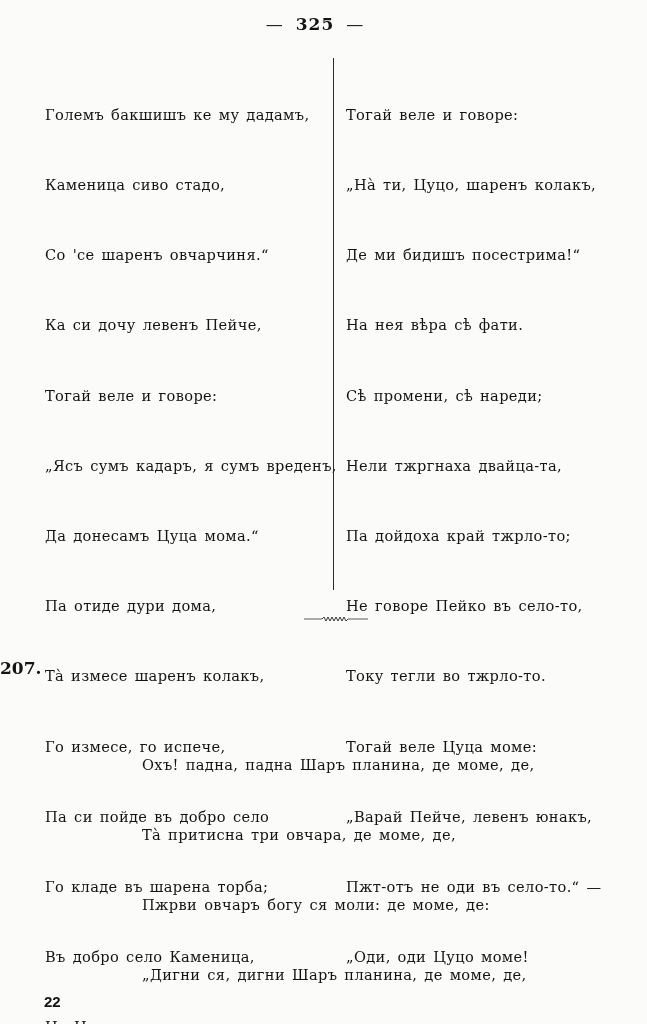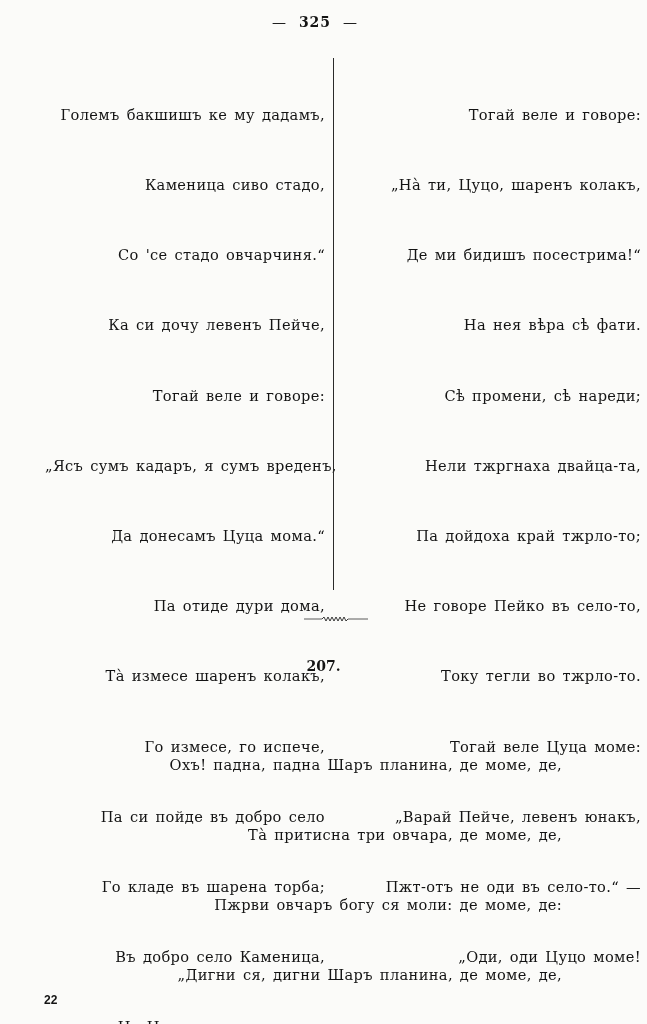--- a/index.html
+++ b/index.html
@@ -4,64 +4,64 @@
 <style>
   html, body { margin: 0; padding: 0; }
   body {
     width: 647px; height: 1024px; overflow: hidden;
     background: #fbfbf9; position: relative;
     font-family: "DejaVu Serif", "Liberation Serif", serif;
     color: #141414;
   }
   .page-header {
     position: absolute; top: 14px; left: 0; width: 630px;
-    text-align: center; font-size: 14px; font-weight: bold;
+    text-align: center; font-size: 17px; font-weight: bold;
     letter-spacing: 1px;
   }
   .page-header .dash { font-weight: normal; margin: 0 12px; }
   .col {
     position: absolute; top: 56px;
     font-size: 14.6px; line-height: 23.4px; white-space: pre;
     letter-spacing: 0.35px; word-spacing: 2px;
   }
   .col-left { left: 45px; width: 280px; }
   .col-right { left: 346px; width: 295px; }
   .col-divider {
     position: absolute; left: 333px; top: 58px; width: 1px; height: 532px;
     background: #2a2a2a;
   }
-  .line { height: 23.4px; text-align: right; }
+  .line { height: 23.4px; }
   .ornament {
     position: absolute; top: 615px; left: 304px; width: 64px; height: 8px;
   }
   .song-number {
-    position: absolute; top: 658px; left: 0; width: 647px; text-align: center;
-    font-size: 14px; font-weight: bold;
+    position: absolute; top: 658px; left: 0; width: 647px; text-align: left;
+    font-size: 17px; font-weight: bold;
   }
   .song {
     position: absolute; top: 706px; left: 142px; width: 420px;
     font-size: 14.6px; line-height: 23.4px; white-space: pre;
     letter-spacing: 0.35px; word-spacing: 2px;
   }
   .signature {
-    position: absolute; top: 993px; left: 44px; font-size: 12px; font-weight: bold;
+    position: absolute; top: 993px; left: 44px; font-size: 15px; font-weight: bold;
     font-family: "Liberation Sans", sans-serif;
   }
 </style>
 </head>
 <body>
 
 <div class="page-header">
   <span class="dash">—</span><span>325</span><span class="dash">—</span>
 </div>
 
 <div class="col col-left">
   <div class="line">Големъ бакшишъ ке му дадамъ,</div>
   <div class="line">Каменица сиво стадо,</div>
-  <div class="line">Со 'се стадо овчарчиня.“</div>
+  <div class="line">Со 'се шаренъ овчарчиня.“</div>
   <div class="line">Ка си дочу левенъ Пейче,</div>
   <div class="line">Тогай веле и говоре:</div>
   <div class="line">„Ясъ сумъ кадаръ, я сумъ вреденъ,</div>
   <div class="line">Да донесамъ Цуца мома.“</div>
   <div class="line">Па отиде дури дома,</div>
   <div class="line">Тà измесе шаренъ колакъ,</div>
   <div class="line">Го измесе, го испече,</div>
   <div class="line">Па си пойде въ добро село</div>
   <div class="line">Го кладе въ шарена торба;</div>
   <div class="line">Въ добро село Каменица,</div>

